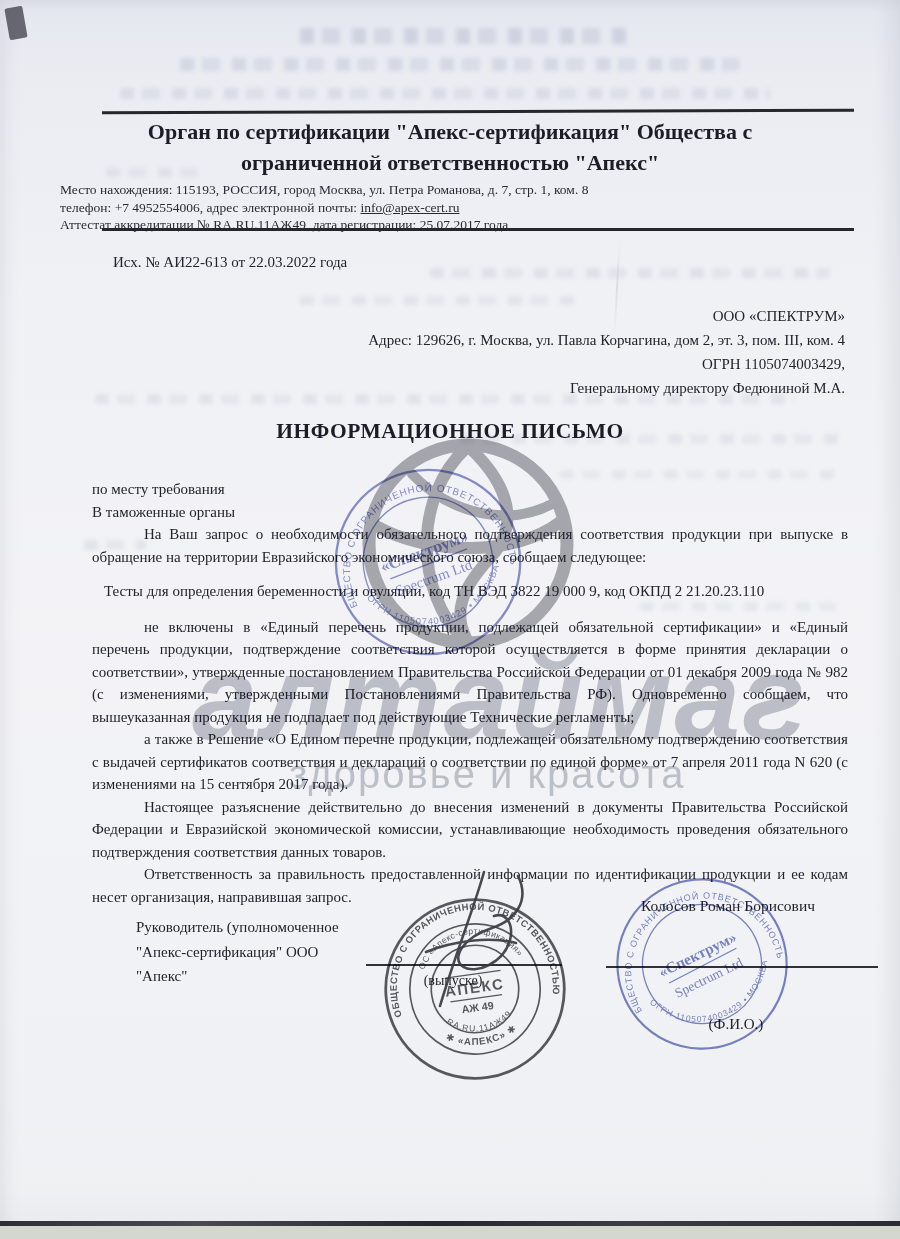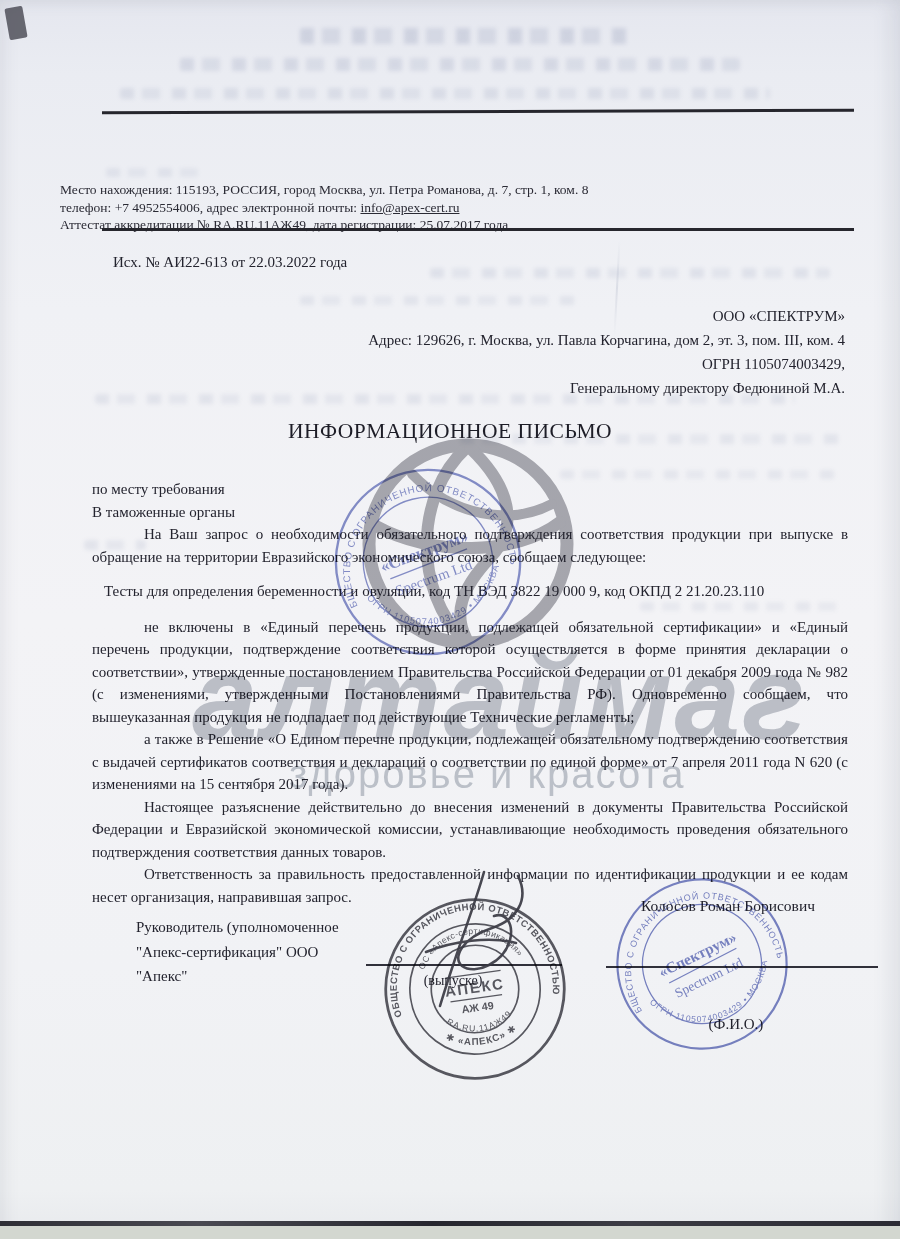--- a/index.html
+++ b/index.html
@@ -21,21 +21,21 @@
   .scan-bottom{position:absolute;left:0;top:1226px;width:900px;height:13px;background:#d3d7d0;}
   
   .rule{position:absolute;background:#26262d;}
   .lh-title{left:60px;top:116px;width:780px;text-align:center;font-weight:bold;font-size:22px;line-height:31px;color:#1d1d27;}
   .lh-contacts{left:60px;top:181px;width:780px;text-align:left;font-size:13.5px;line-height:17.5px;color:#2a2a34;}
   .lh-contacts .email{text-decoration:underline;}
   
   .ref{left:113px;top:254px;font-size:15px;}
   .recipient{right:55px;top:304px;width:560px;text-align:right;font-size:15px;line-height:24px;}
   
-  .letter-title{left:60px;top:419px;width:780px;text-align:center;font-weight:normal;font-size:21.5px;letter-spacing:.5px;color:#1d1d27;}
+  .letter-title{left:60px;top:419px;width:780px;text-align:center;font-weight:bold;font-size:21.5px;letter-spacing:.5px;color:#1d1d27;}
   .body-col{left:92px;top:478px;width:756px;font-size:15px;line-height:22.5px;z-index:3;}
   .body-col p{margin:0;text-align:justify;}
   .addr-line{margin-left:52px;text-align:left !important;}
   .ind{text-indent:52px;}
   .product{margin-top:12px !important;}
   .product b{font-weight:normal;margin-left:12px;}
   .gap-top{margin-top:13px !important;}
   
   .sig-left{left:136px;top:915px;width:250px;font-size:15px;line-height:24.5px;z-index:3;}
   .sig-name{left:641px;top:897px;width:220px;font-size:15.5px;font-weight:400;z-index:3;}
@@ -63,20 +63,24 @@
   <div class="ghost" style="left:430px;top:268px;width:400px;height:10px;opacity:.32;"></div>
   <div class="ghost" style="left:300px;top:296px;width:280px;height:9px;opacity:.28;"></div>
   <div class="ghost" style="left:95px;top:394px;width:700px;height:10px;opacity:.3;"></div>
   <div class="ghost" style="left:460px;top:434px;width:380px;height:10px;opacity:.28;"></div>
   <div class="ghost" style="left:560px;top:470px;width:280px;height:9px;opacity:.26;"></div>
   <div class="ghost" style="left:84px;top:540px;width:62px;height:10px;opacity:.3;"></div>
   <div class="ghost" style="left:640px;top:602px;width:200px;height:9px;opacity:.26;"></div>
   <div class="crease"></div>
 
   <div class="rule" style="left:102px;top:110px;width:752px;height:3px;transform:rotate(-.2deg);"></div>
+  <div class="abs lh-title">
+    <div>Орган по сертификации "Апекс-сертификация" Общества с</div>
+    <div>ограниченной ответственностью "Апекс"</div>
+  </div>
   <div class="abs lh-contacts">
     <div>Место нахождения: 115193, РОССИЯ, город Москва, ул. Петра Романова, д. 7, стр. 1, ком. 8</div>
     <div><span>телефон: +7 4952554006, адрес электронной почты: </span><span class="email">info@apex-cert.ru</span></div>
     <div>Аттестат аккредитации № RA.RU.11АЖ49, дата регистрации: 25.07.2017 года</div>
   </div>
   <div class="rule" style="left:102px;top:228px;width:752px;height:2.5px;"></div>
 
   <div class="abs ref">Исх. № АИ22-613 от 22.03.2022 года</div>
 
   <div class="abs recipient">

